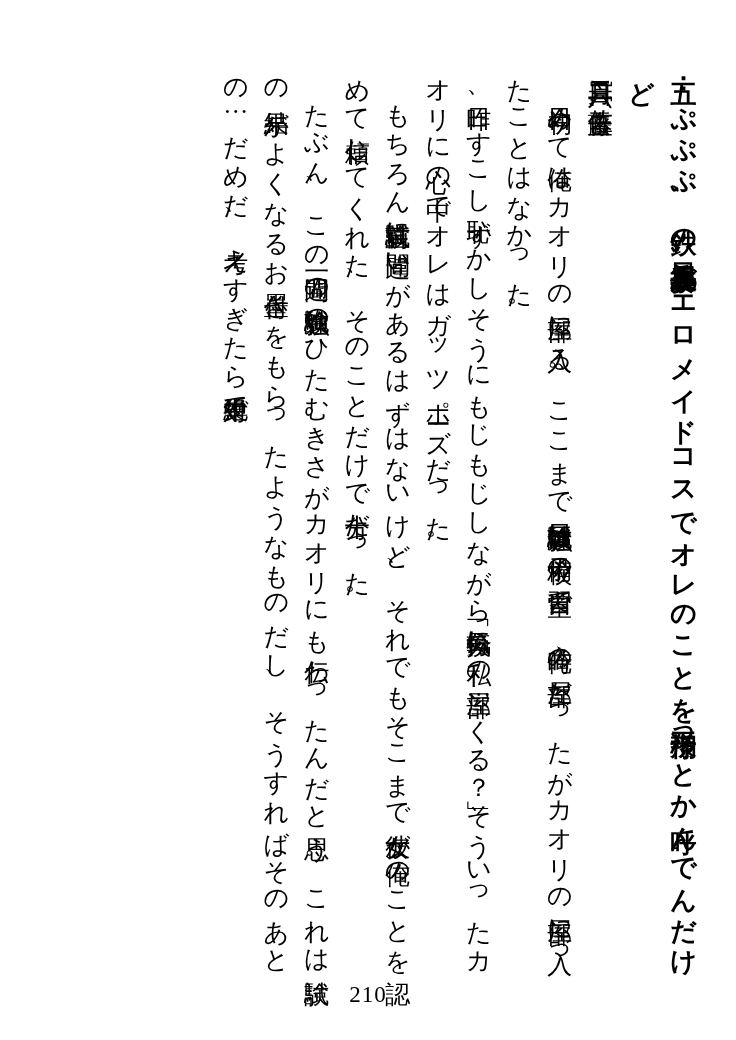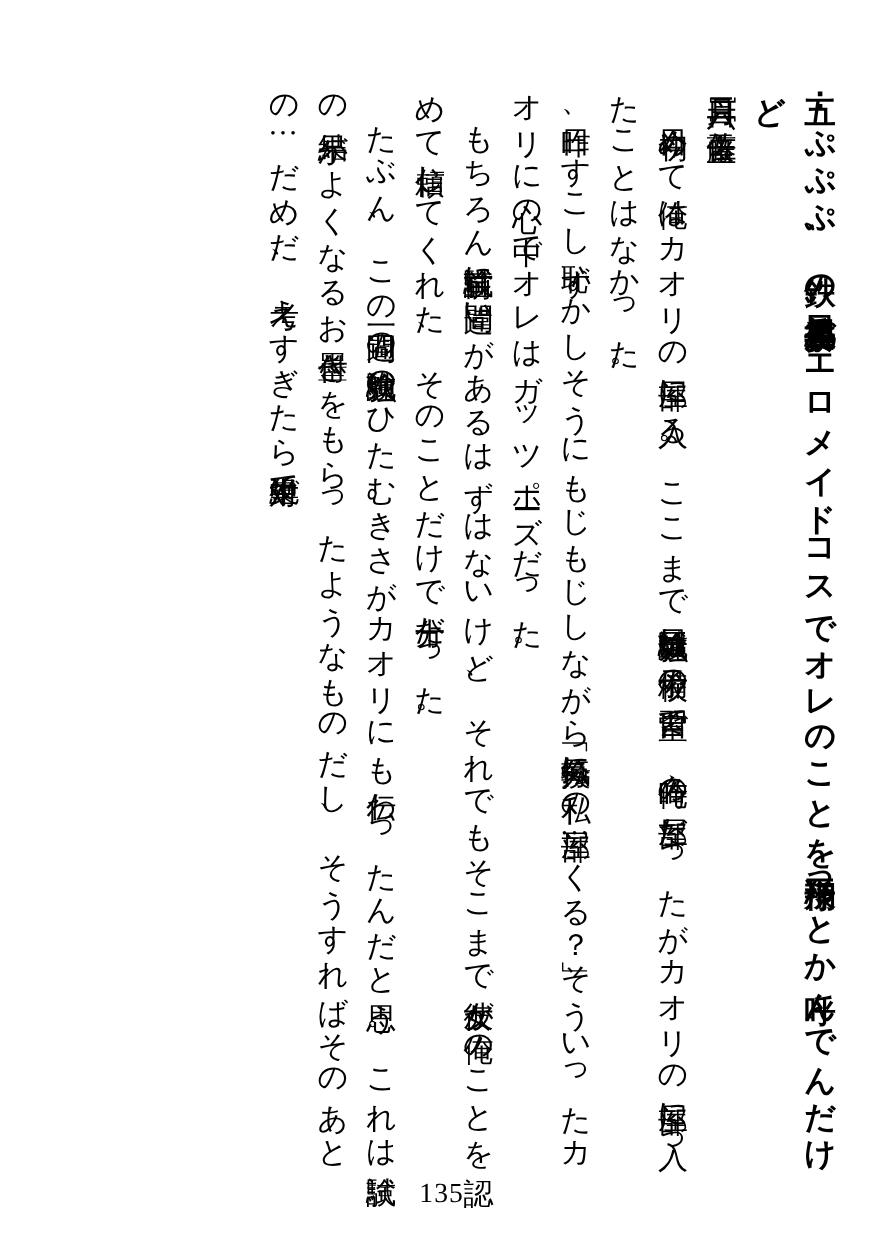--- a/index.html
+++ b/index.html
@@ -80,15 +80,15 @@
 
     <div class="para indent-1">今日初めて俺はカオリの部屋に入る。ここまで毎日試験勉強は予備校の自習室で、時々俺の部屋だったがカオリの部屋に入ったことはなかった。</div>
 
     <div class="para indent-1">昨日、すこし恥ずかしそうにもじもじしながら「気分転換に私の部屋…くる？」そういったカオリに心の中でオレはガッツポーズだった。</div>
 
     <div class="para indent-1">もちろん試験直前に間違いがあるはずはないけど、それでもそこまで彼女が俺のことを認めて信頼してくれた、そのことだけで十分だった。</div>
 
     <div class="para indent-1">たぶん、この一週間の試験勉強のひたむきさがカオリにも伝わったんだと思う。これは試験の結果がよくなるお墨付きをもらったようなものだし、そうすればそのあとの…だめだ、考えすぎたら絶対集中で</div>
   </div>
 
-  <div id="page-number">135</div>
+  <div id="page-number">210</div>
 
 </div>
 
 </body></html>

